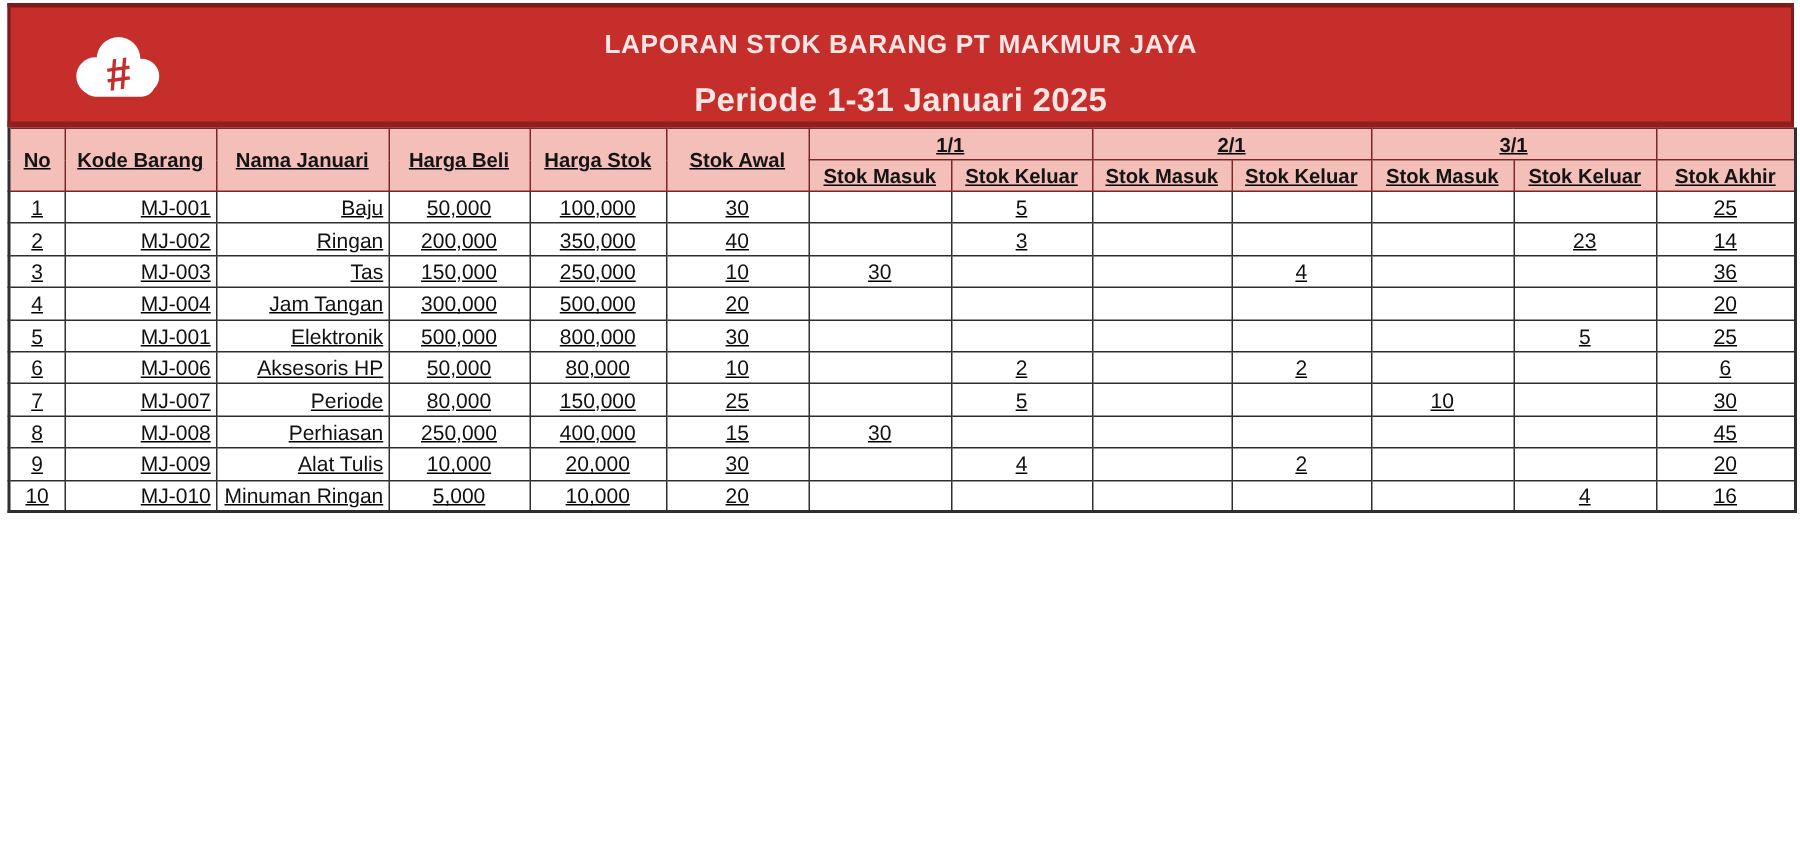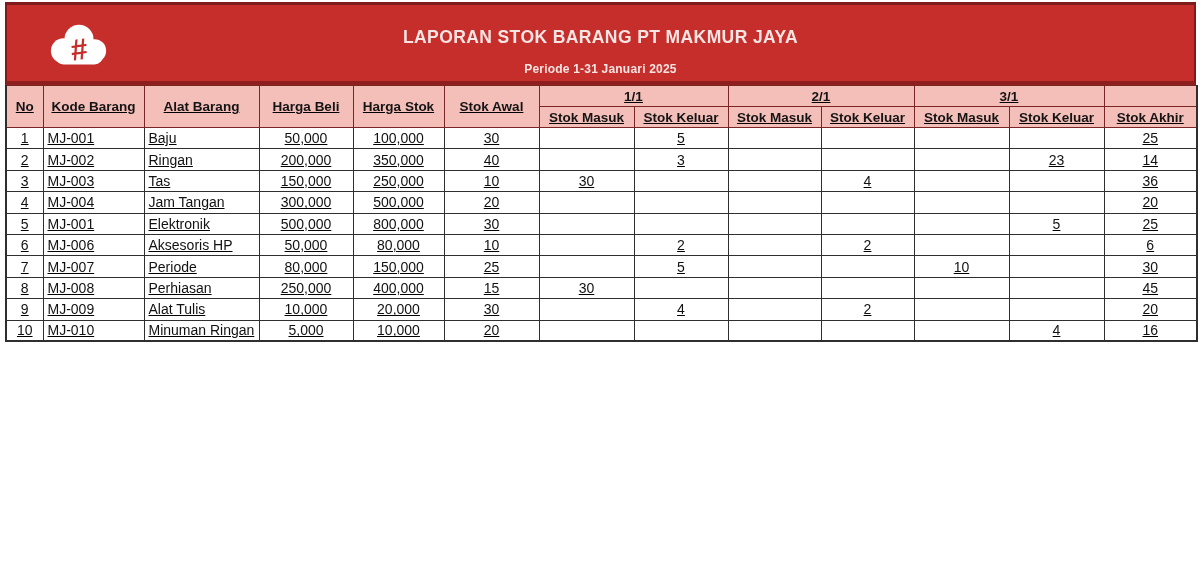--- a/index.html
+++ b/index.html
@@ -18,33 +18,33 @@
     font-family:"Liberation Sans",sans-serif;}
   .sheet{position:absolute;left:5px;top:2px;width:1191px;}
 
   
   .banner{position:relative;height:83px;background:var(--banner-red);
     border:2px solid var(--banner-border);border-top-width:3px;
     border-bottom:4px solid var(--banner-divider);}
   .logo{position:absolute;left:40px;top:16px;width:64px;height:50px;}
   .banner-titles{position:absolute;left:0;right:0;top:0;height:100%;
     text-align:center;color:var(--title-text);}
-  .title{margin-top:22px;font-size:17.5px;font-weight:bold;letter-spacing:.4px;}
-  .subtitle{margin-top:14px;font-size:12px;font-weight:bold;letter-spacing:.2px;}
+  .title{margin-top:14px;font-size:17.5px;font-weight:bold;letter-spacing:.4px;}
+  .subtitle{margin-top:14px;font-size:22px;font-weight:bold;letter-spacing:.2px;}
 
   
   table{border-collapse:collapse;table-layout:fixed;width:1191px;
     border:2px solid var(--body-border);border-top:none;text-decoration:underline;}
   th{background:var(--header-pink);color:var(--header-text);
     border:1px solid var(--header-border);font-size:13.5px;font-weight:bold;
     height:21px;padding:0 2px;text-align:center;vertical-align:middle;}
   td{border:1px solid var(--body-border);color:var(--cell-text);
     font-size:14px;height:21.4px;padding:0 3px;text-align:center;
     vertical-align:middle;background:#ffffff;white-space:nowrap;overflow:hidden;}
-  td.left{text-align:left;padding-left:4px;margin-top:37px;}
+  td.left{text-align:right;padding-left:4px;margin-top:37px;}
 </style>
 </head>
 <body>
 
 <div class="sheet">
 
   <div class="banner">
     <div class="logo">
       <svg viewBox="0 0 66 50" width="64" height="50">
         <circle cx="17" cy="30" r="13" fill="#ffffff"></circle>
@@ -73,21 +73,21 @@
         <col style="width:93px">
       <col style="width:93px">
         <col style="width:95px">
         <col style="width:95px">
       <col style="width:93px">
     </colgroup>
     <thead>
       <tr>
         <th rowspan="2">No</th>
         <th rowspan="2">Kode Barang</th>
-        <th rowspan="2">Alat Barang</th>
+        <th rowspan="2">Nama Januari</th>
         <th rowspan="2">Harga Beli</th>
         <th rowspan="2">Harga Stok</th>
         <th rowspan="2">Stok Awal</th>
         <th colspan="2">1/1</th>
         <th colspan="2">2/1</th>
         <th colspan="2">3/1</th>
         <th></th>
       </tr>
       <tr>
         <th>Stok Masuk</th>

